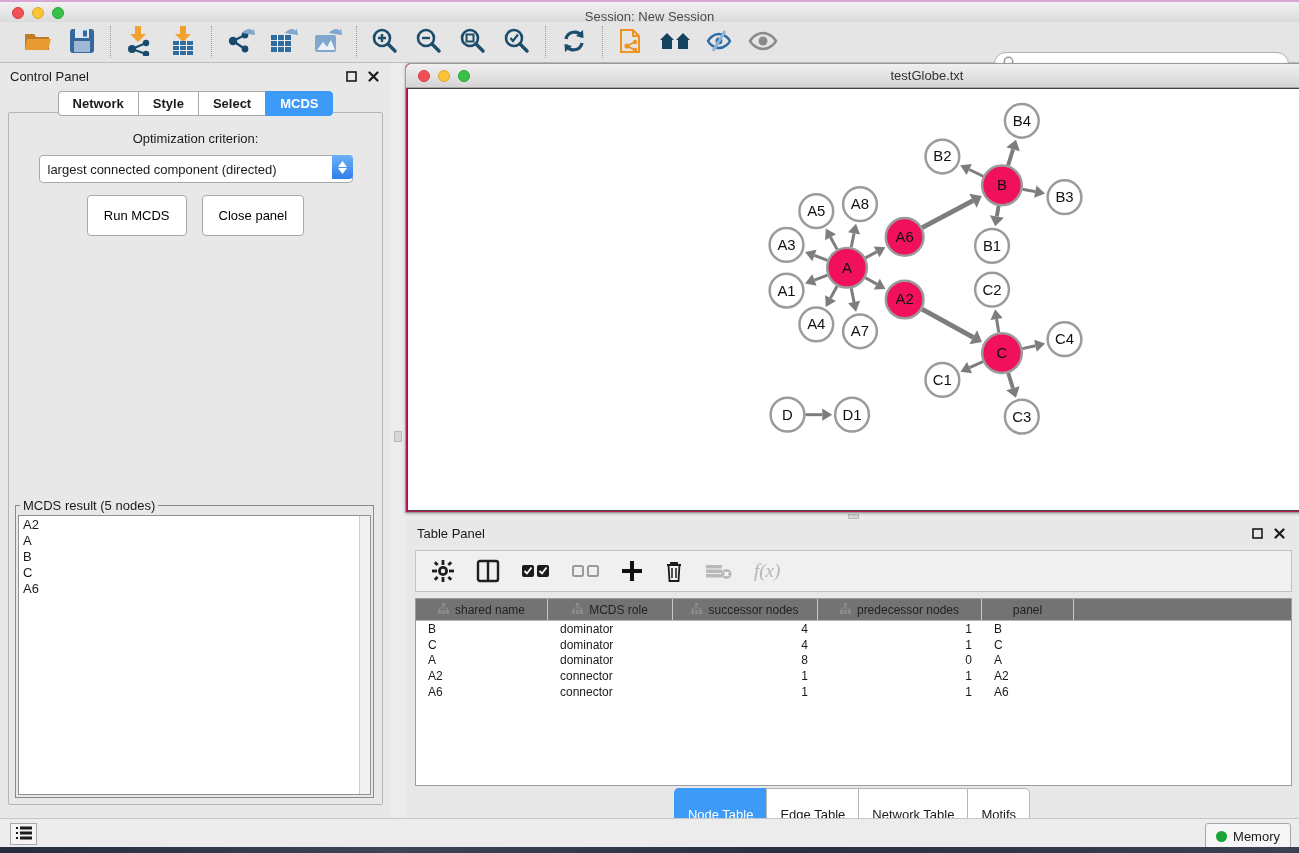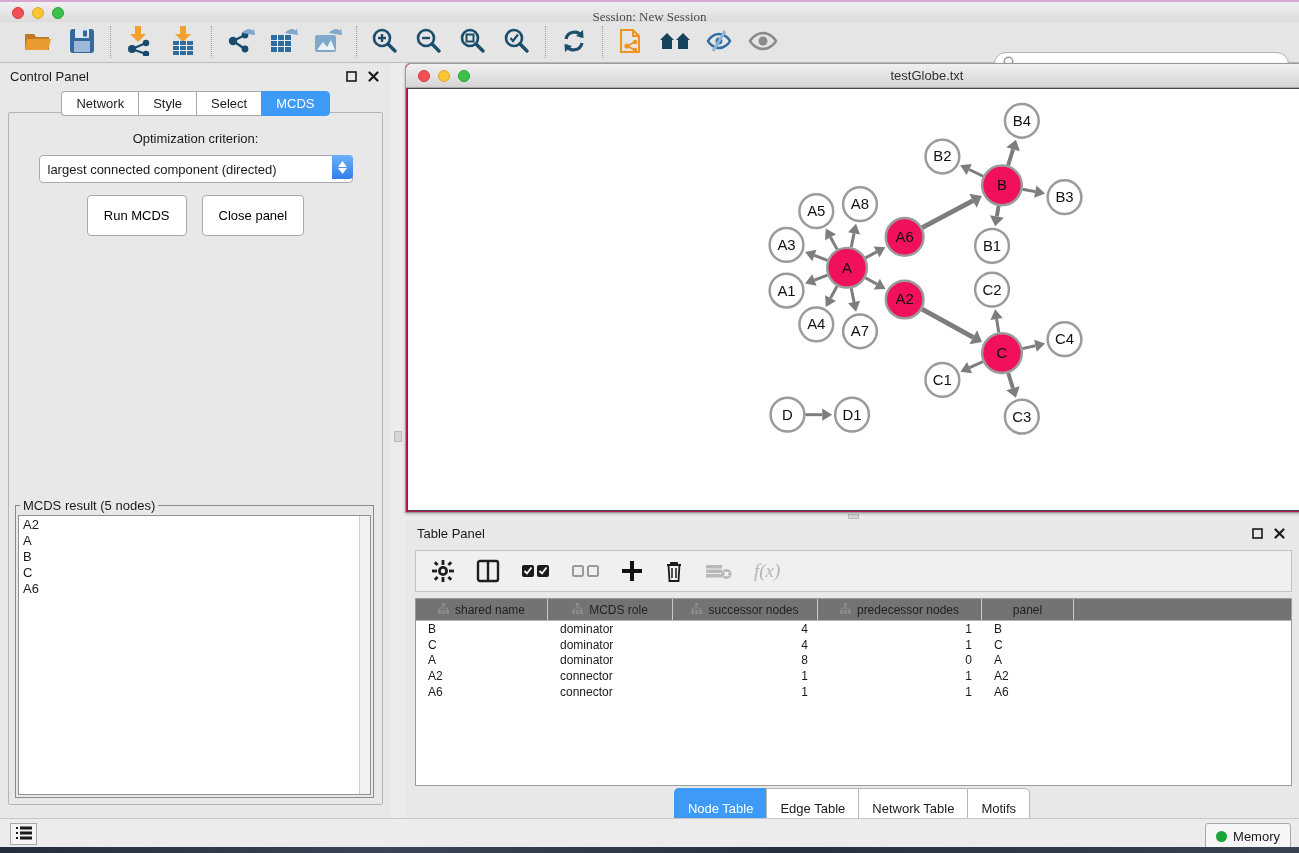--- a/index.html
+++ b/index.html
@@ -2,21 +2,21 @@
 <html><head>
 <meta charset="utf-8">
 <style>
   * { margin:0; padding:0; box-sizing:border-box; }
   html,body { width:1299px; height:853px; overflow:hidden; }
   body { font-family:"Liberation Sans", sans-serif; background:#e8e8e8; position:relative; font-size:13px; color:#1a1a1a; }
 
   
   .titlebar { position:absolute; left:0; top:0; width:1299px; height:32px;
     background:linear-gradient(#f1f1f1,#d2d2d2); border-top:2px solid #d9a7d4; border-bottom:1px solid #b4b4b4;
-    display:flex; align-items:center; justify-content:center;font-family:Liberation Serif, serif; }
+    display:flex; align-items:center; justify-content:center; }
   .titlebar .title { font-size:13px; color:#4a4a4a; }
   .lights { position:absolute; left:12px; top:5px; display:flex; gap:8px; }
   .light { width:12px; height:12px; border-radius:50%; }
   .light.red { background:#f25056; border:1px solid #d8383e; }
   .light.yellow { background:#fac536; border:1px solid #dfa723; }
   .light.green { background:#39c149; border:1px solid #24a334; }
 
   .toolbar { position:absolute; left:0; top:22px; width:1299px; height:41px; background:#e5e5e5;
     border-bottom:1px solid #bdbdbd; display:flex; align-items:center; padding-left:10px; }
   .tgroup { display:flex; align-items:center; gap:8px; padding:0 10px; }
@@ -25,21 +25,21 @@
   .searchbox { position:absolute; right:10px; top:30px; width:295px; height:24px; background:#fff;
     border:1px solid #b0b0b0; border-radius:12px; display:flex; align-items:center; padding-left:8px; gap:5px; }
   .searchbox input { border:none; outline:none; flex:1; font-size:13px; height:20px; background:transparent; font-family:"Liberation Sans",sans-serif; }
 
   
   .control-panel { position:absolute; left:0; top:63px; width:391px; height:755px; background:#e8e8e8; }
   .panel-head { height:26px; display:flex; align-items:center; padding:0 10px; }
   .panel-head .ptitle { font-size:13px; color:#1a1a1a; }
   .panel-head .spacer { flex:1; }
   .wicon { width:16px; height:16px; display:flex; align-items:center; justify-content:center; margin-left:6px; }
-  .tabrow { display:flex; justify-content:center; margin-top:2px; position:relative; z-index:2; }
+  .tabrow { display:flex; justify-content:center; margin-top:2px; position:relative; z-index:2;font-weight:bold; }
   .cptab { padding:4px 14px; background:#fff; border:1px solid #a9a9a9; border-right:none; font-size:13px; }
   .cptab:first-child { border-radius:4px 0 0 4px; }
   .cptab:last-child { border-right:1px solid #a9a9a9; border-radius:0 4px 4px 0; }
   .cptab.active { background:#3e9af7; border-color:#3e9af7; color:#fff; }
   .cp-body { position:absolute; left:8px; right:8px; top:49px; bottom:13px; border:1px solid #b5b5b5; border-radius:2px; background:#e8e8e8; }
   .opt-label { text-align:center; margin-top:18px; font-size:13px; }
   .selectbox { position:relative; margin:9px auto 0; width:314px; height:28px; background:#fff; border:1px solid #a9a9a9; border-radius:4px;
     display:flex; align-items:center; padding-left:8px; font-size:13px; }
   .stepper { position:absolute; right:-1px; top:-1px; width:21px; height:24px; border-radius:0 4px 4px 0;
     background:linear-gradient(#6db1fa,#2f7fe8); display:flex; flex-direction:column; align-items:center; justify-content:center; gap:1px; }
@@ -75,21 +75,21 @@
   .tp-toolbar { position:absolute; left:10px; right:7px; top:30px; height:42px; background:#f0f0f0; border:1px solid #c3c3c3;
     display:flex; align-items:center; gap:22px; padding-left:16px; }
   .tp-icon { display:flex; align-items:center; justify-content:center; }
   .fx { font-family:"Liberation Serif", serif; font-style:italic; font-size:19px; color:#b5b5b5; }
   .grid-table { position:absolute; left:10px; right:7px; top:78px; height:188px; background:#fff; border:1px solid #9d9d9d; overflow:hidden; }
   .gt-header { display:flex; height:22px; background:#737373; border-bottom:1px solid #b5b5b5; font-size:12px; color:#222; }
   .gt-hcell { display:flex; align-items:center; justify-content:center; gap:6px; border-right:1px solid #c8c8c8; overflow:hidden; }
   .gt-row { display:flex; height:15.8px; font-size:12px; align-items:center; }
   .gt-cell { overflow:hidden; white-space:nowrap; }
   .tp-tabs { position:absolute; left:0; right:0; top:268px; display:flex; justify-content:center; }
-  .tptab { padding:12px 13px; font-size:13px; background:#fff; border:1px solid #b5b5b5; border-right:none; }
+  .tptab { padding:18px 13px; font-size:13px; background:#fff; border:1px solid #b5b5b5; border-right:none; }
   .tptab:first-child { border-radius:5px 0 0 5px; }
   .tptab:last-child { border-right:1px solid #b5b5b5; border-radius:0 5px 5px 0; }
   .tptab.active { background:#3e9af7; border-color:#3e9af7; color:#fff; }
 
   
   .statusbar { position:absolute; left:0; top:818px; width:1299px; height:29px; background:#ececec; border-top:1px solid #c6c6c6; }
   .liststack-btn { position:absolute; left:10px; top:4px; width:27px; height:22px; background:#f4f4f4; border:1px solid #a8a8a8;
     display:flex; align-items:center; justify-content:center; }
   .memory-btn { position:absolute; right:8px; top:4px; height:22px; background:#f6f6f6; border:1px solid #a8a8a8; border-radius:3px;
     display:flex; align-items:center; gap:6px; padding:12px 10px; font-size:13px; }

